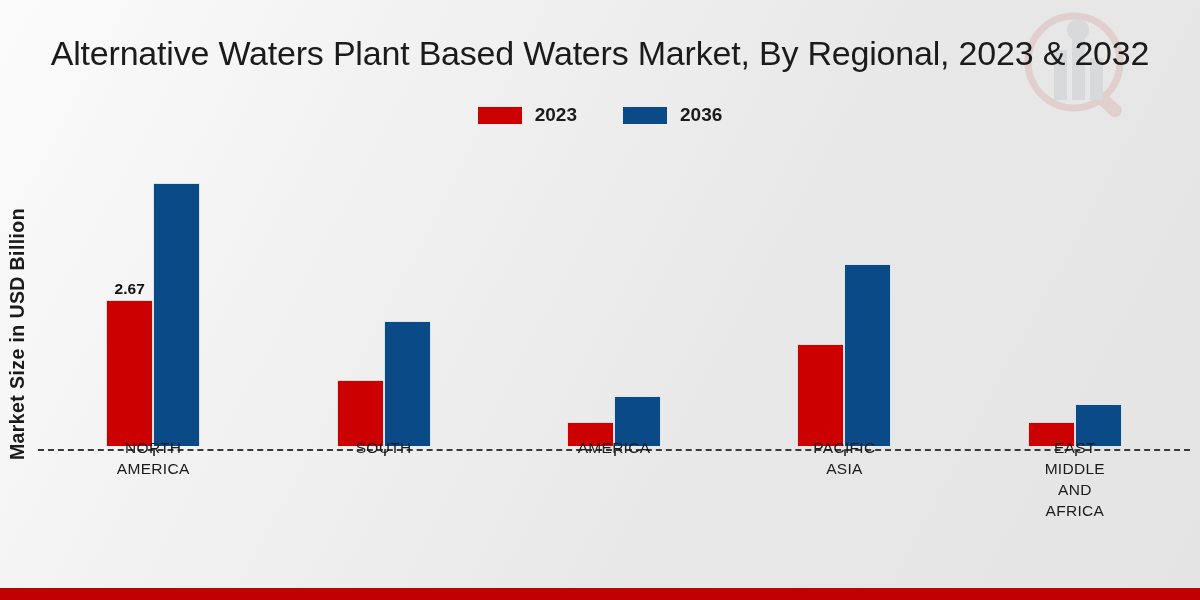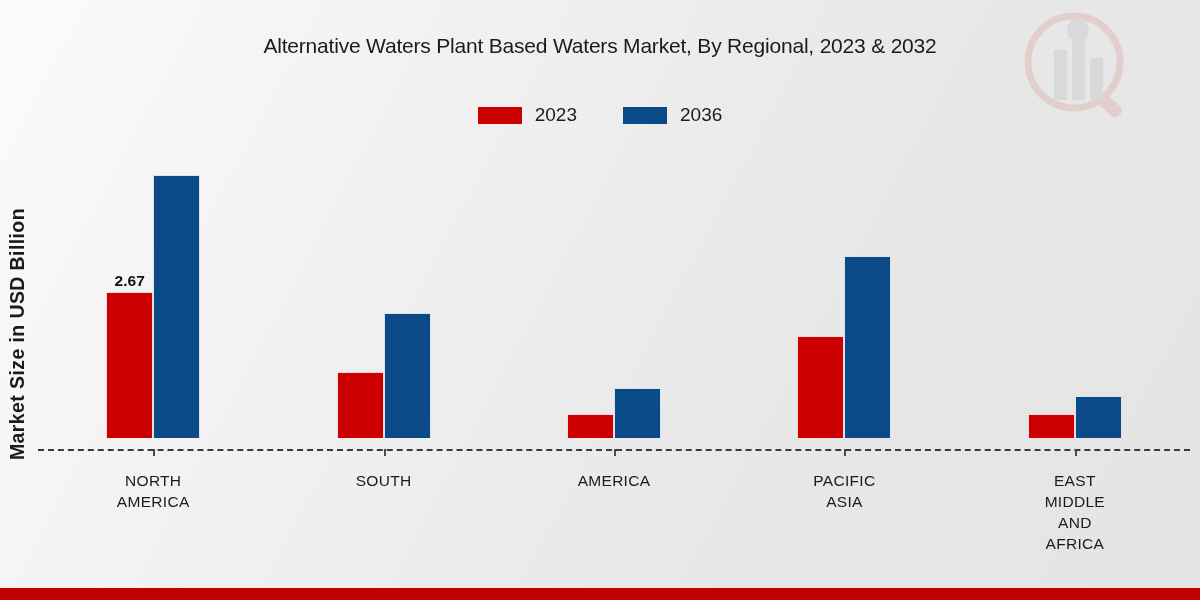--- a/index.html
+++ b/index.html
@@ -32,21 +32,21 @@
     pointer-events: none;
   }
 
   
   #chart-title {
     position: absolute;
     left: 0;
     top: 34px;
     width: 1200px;
     text-align: center;
-    font-size: 21px;
+    font-size: 34px;
     font-weight: 400;
     color: #1b1b1b;
     letter-spacing: -0.2px;
     white-space: nowrap;
   }
 
   
   #legend {
     position: absolute;
     left: 0;
@@ -54,20 +54,21 @@
     width: 1200px;
     display: flex;
     justify-content: center;
     gap: 46px;
     align-items: center;
   }
   .legend-item {
     display: flex;
     align-items: center;
     gap: 13px;
+    font-weight: bold;
   }
   .legend-swatch {
     width: 44px;
     height: 17px;
   }
   .legend-label {
     font-size: 19px;
     color: #1b1b1b;
   }
 
@@ -109,21 +110,21 @@
     height: 300px;
     display: flex;
   }
   .bar-group {
     flex: 1 1 0;
     position: relative;
     height: 300px;
   }
   .bars {
     position: absolute;
-    bottom: 12px;
+    bottom: 4px;
     left: 50%;
     transform: translateX(-50%);
     display: flex;
     align-items: flex-end;
     height: 300px;
   }
   .bar {
     width: 47px;
     border: 1px solid rgba(255,255,255,0.85);
     border-bottom: none;
@@ -160,21 +161,21 @@
     left: 50%;
     top: 0;
     width: 0;
     height: 7px;
     border-left: 2px solid #4a4a4a;
   }
 
   #cat-labels {
     position: absolute;
     left: 38px;
-    top: 470px;
+    top: 437px;
     width: 1152px;
     display: flex;
   }
   .cat-cell {
     flex: 1 1 0;
     text-align: center;
   }
   .cat-line {
     font-size: 15.5px;
     color: #1b1b1b;

